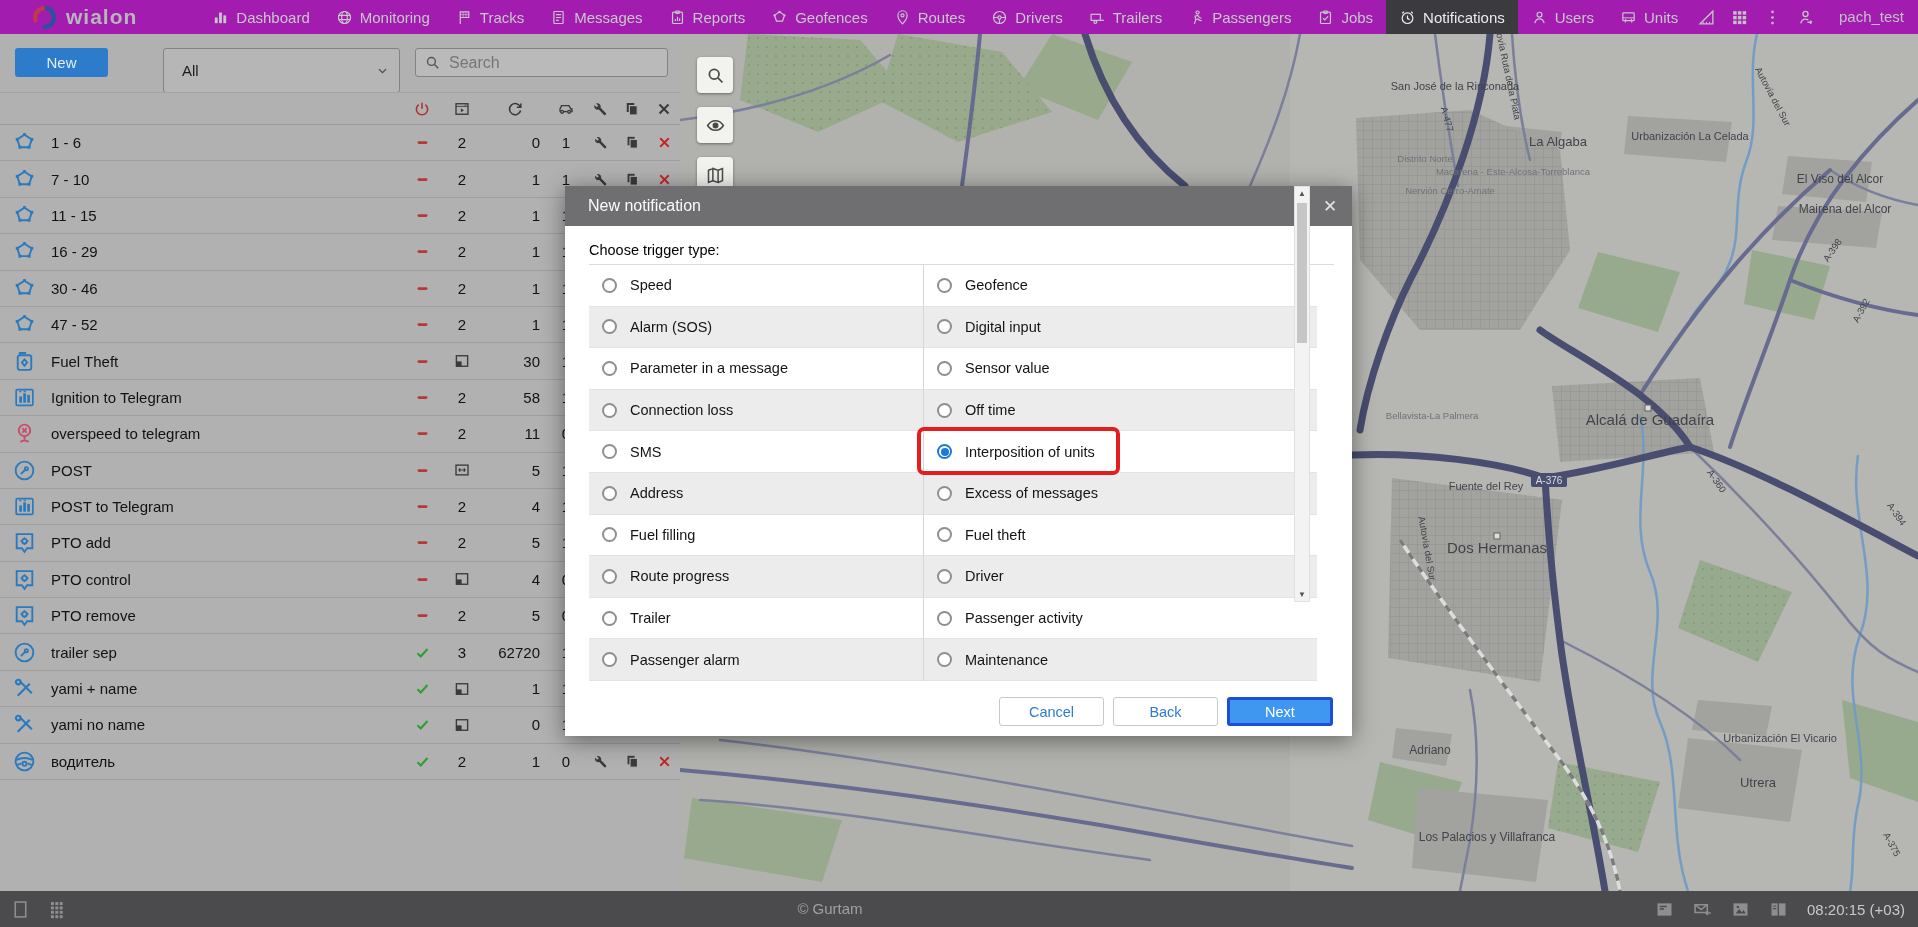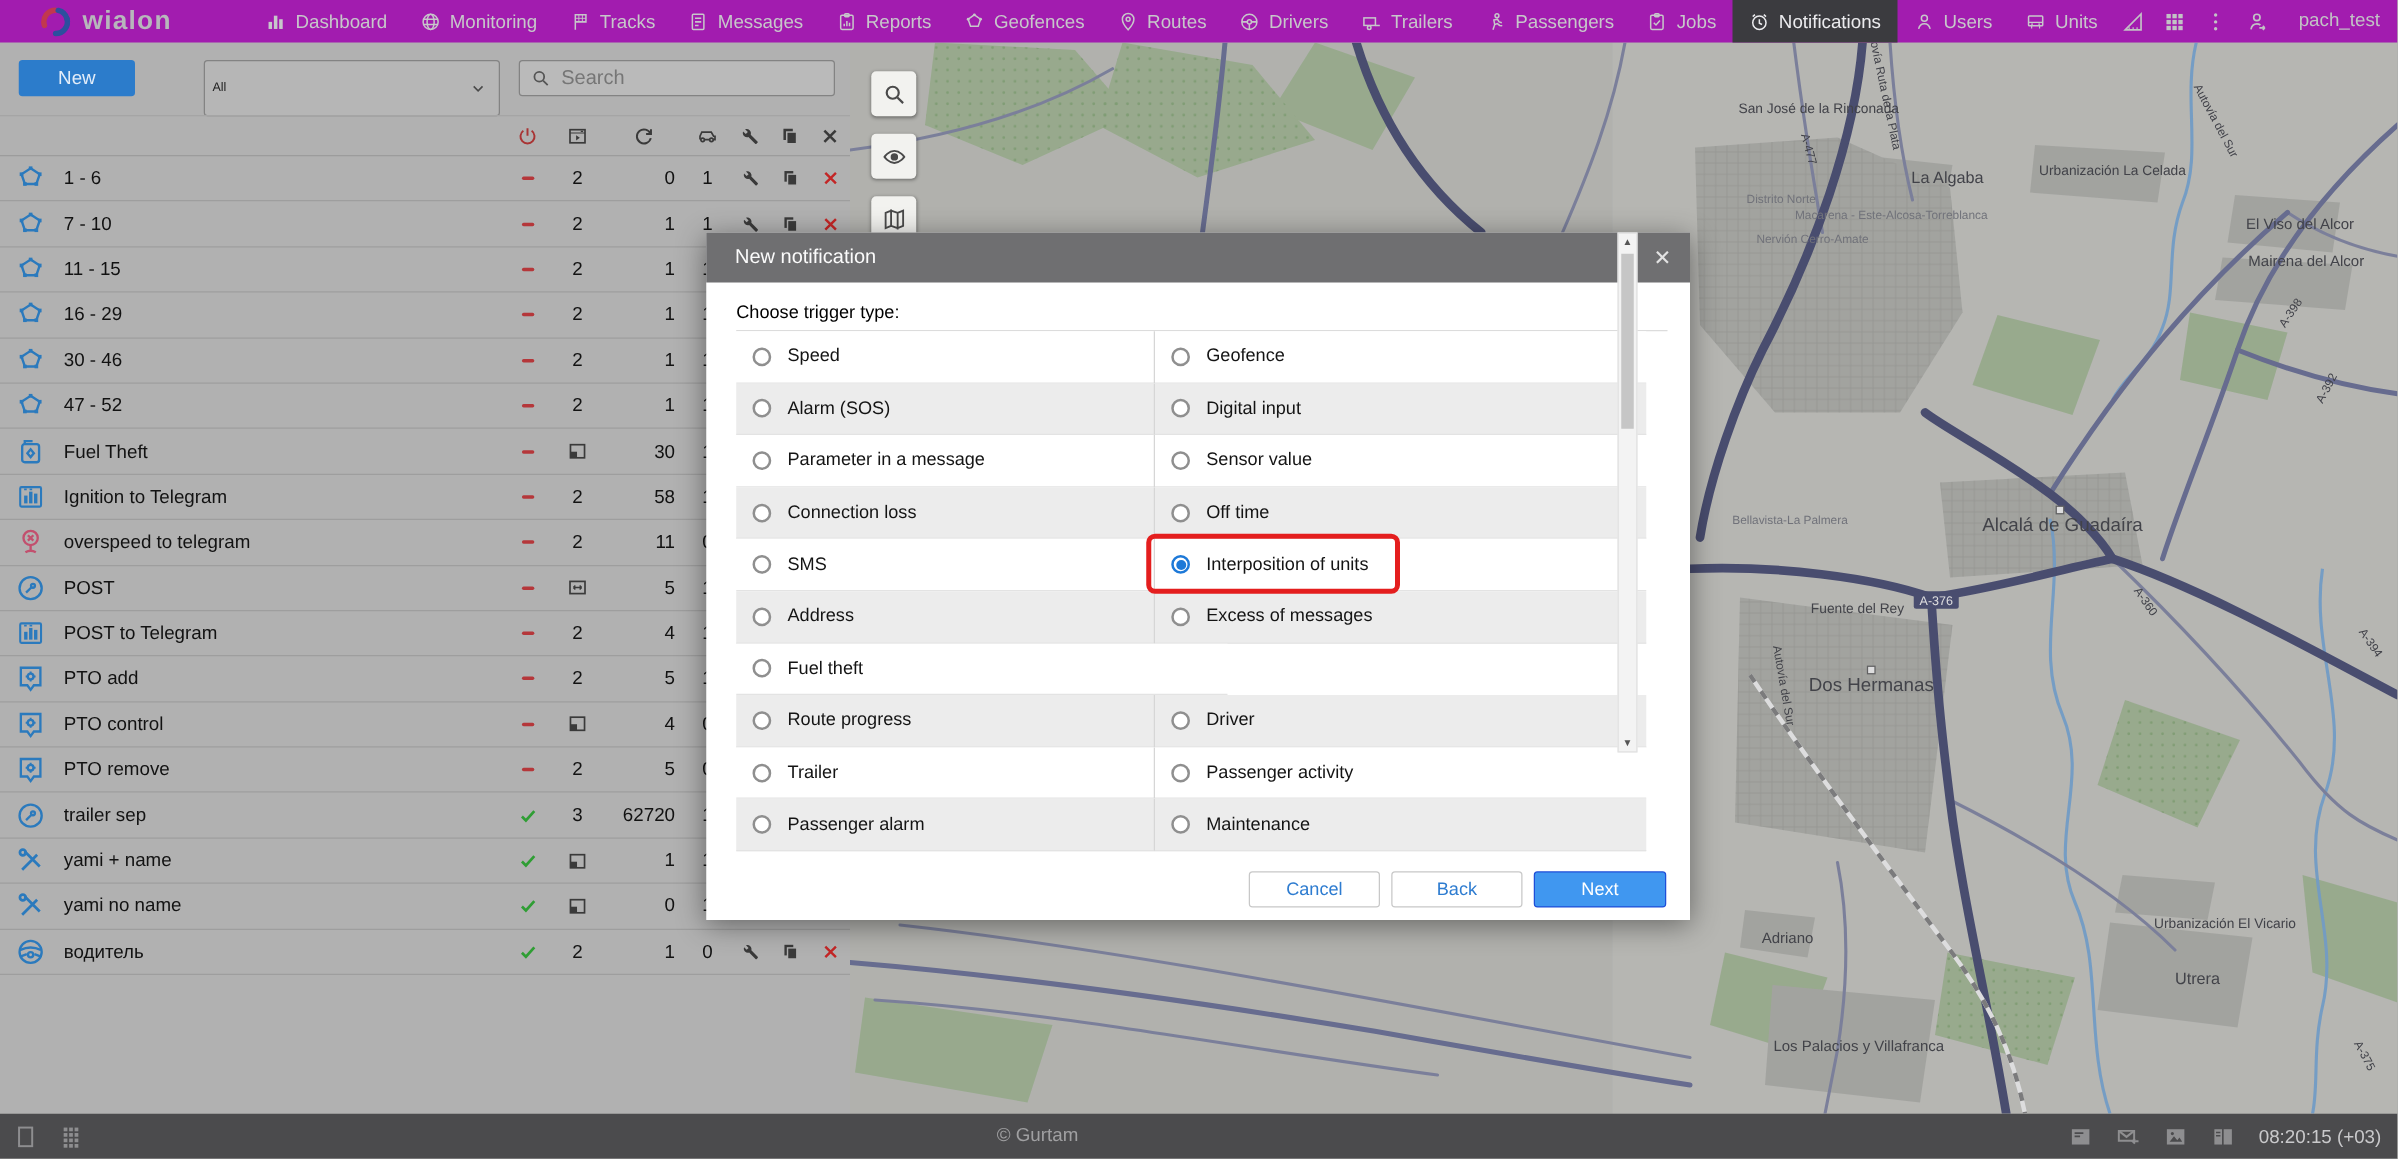--- a/index.html
+++ b/index.html
@@ -20,21 +20,21 @@
   .nav-item.active{background:#3b3b3f;color:#ebebee}
   .nav-right{margin-left:auto;display:flex;align-items:center;gap:14px;padding-right:14px;color:#c2c2c5}
   .nav-user{display:flex;align-items:flex-start;gap:24px}
 
   
   .panel{position:absolute;left:0;top:34px;width:680px;height:857px;background:#b1b1b1;z-index:10}
   .new-btn{position:absolute;left:15px;top:14px;width:93px;height:29px;background:#2c7ccb;color:#e3edf9;
     border:none;border-radius:3px;font-size:15px;font-family:inherit}
   .filter{position:absolute;left:163px;top:14px;width:237px;height:45px;background:#b6b6b6;
     border:1px solid #838383;border-radius:3px;box-sizing:border-box;display:flex;align-items:center;
-    padding:0 8px 0 6px;font-size:10px;color:#1d1d1d}
+    padding:0 8px 0 18px;font-size:15px;color:#1d1d1d}
   .filter .chev{margin-left:auto;color:#4a4a4a}
   .searchbox{position:absolute;left:415px;top:14px;width:253px;height:29px;background:#bababa;
     border:1px solid #838383;border-radius:3px;box-sizing:border-box;display:flex;align-items:center;padding:0 8px;gap:6px;color:#555}
   .searchbox input{flex:1;border:none;background:transparent;outline:none;font-size:16px;
     font-family:inherit;color:#222;min-width:0}
   .searchbox input::placeholder{color:#767676}
   .list-header{position:absolute;left:0;top:58px;width:680px;height:33px;border-top:1px solid #a5a5a5;
     border-bottom:1px solid #9c9c9c;display:flex;align-items:center;box-sizing:border-box}
   .rows{position:absolute;left:0;top:91px;width:680px}
   .row{height:36.4px;border-bottom:1px solid #9e9e9e;display:flex;align-items:center;box-sizing:border-box;font-size:15px;color:#121212}
@@ -74,21 +74,21 @@
     border-radius:7px;pointer-events:none;z-index:5}
   .scrollbar{position:absolute;left:729px;top:0;width:16px;height:416px;background:#f3f3f3;
     border:1px solid #e0e0e0;box-sizing:border-box}
   .sb-arr{position:absolute;left:0;width:14px;text-align:center;font-size:8px;color:#555}
   .sb-up{top:2px}.sb-dn{bottom:2px}
   .sb-thumb{position:absolute;left:2px;top:16px;width:10px;height:140px;background:#c6c6c6}
   .m-buttons{position:absolute;top:511px;right:19px;display:flex;gap:9px}
   .mbtn{height:29px;border-radius:3px;font-size:14.5px;display:flex;align-items:center;justify-content:center;
     font-family:inherit;box-sizing:border-box}
   .btn-sec{width:105px;background:#fff;border:1px solid #c8c8c8;color:#2e7cd0}
-  .btn-next{width:106px;background:#4097f0;border:1px solid #1d4ed8;color:#fff}
+  .btn-next{width:106px;background:#4097f0;border:3px solid #1d4ed8;color:#fff}
 
   
   .bottombar{position:absolute;left:0;bottom:0;width:1918px;height:36px;background:#4b4b4d;z-index:45;color:#8e8e90}
   .bb-left{position:absolute;left:10px;top:0;height:36px;display:flex;align-items:center;gap:16px}
   .copyright{position:absolute;left:755px;width:150px;text-align:center;top:9px;font-size:15px;color:#a0a0a2}
   .bb-right{position:absolute;right:13px;top:0;height:36px;display:flex;align-items:center;gap:12px}
   .bb-time{font-size:15px;color:#c9c9cb;margin-left:6px}
 </style>
 </head>
 <body>
@@ -1595,20 +1595,24 @@
         <div class="cell cell-l">
           <span class="radio"></span>
           <span class="t-label">Address</span>
         </div>
         <div class="cell cell-r">
           <span class="radio"></span>
           <span class="t-label">Excess of messages</span>
         </div>
       </div>
       <div class="t-row">
+        <div class="cell cell-l">
+          <span class="radio"></span>
+          <span class="t-label">Fuel filling</span>
+        </div>
         <div class="cell cell-r">
           <span class="radio"></span>
           <span class="t-label">Fuel theft</span>
         </div>
       </div>
       <div class="t-row alt">
         <div class="cell cell-l">
           <span class="radio"></span>
           <span class="t-label">Route progress</span>
         </div>

